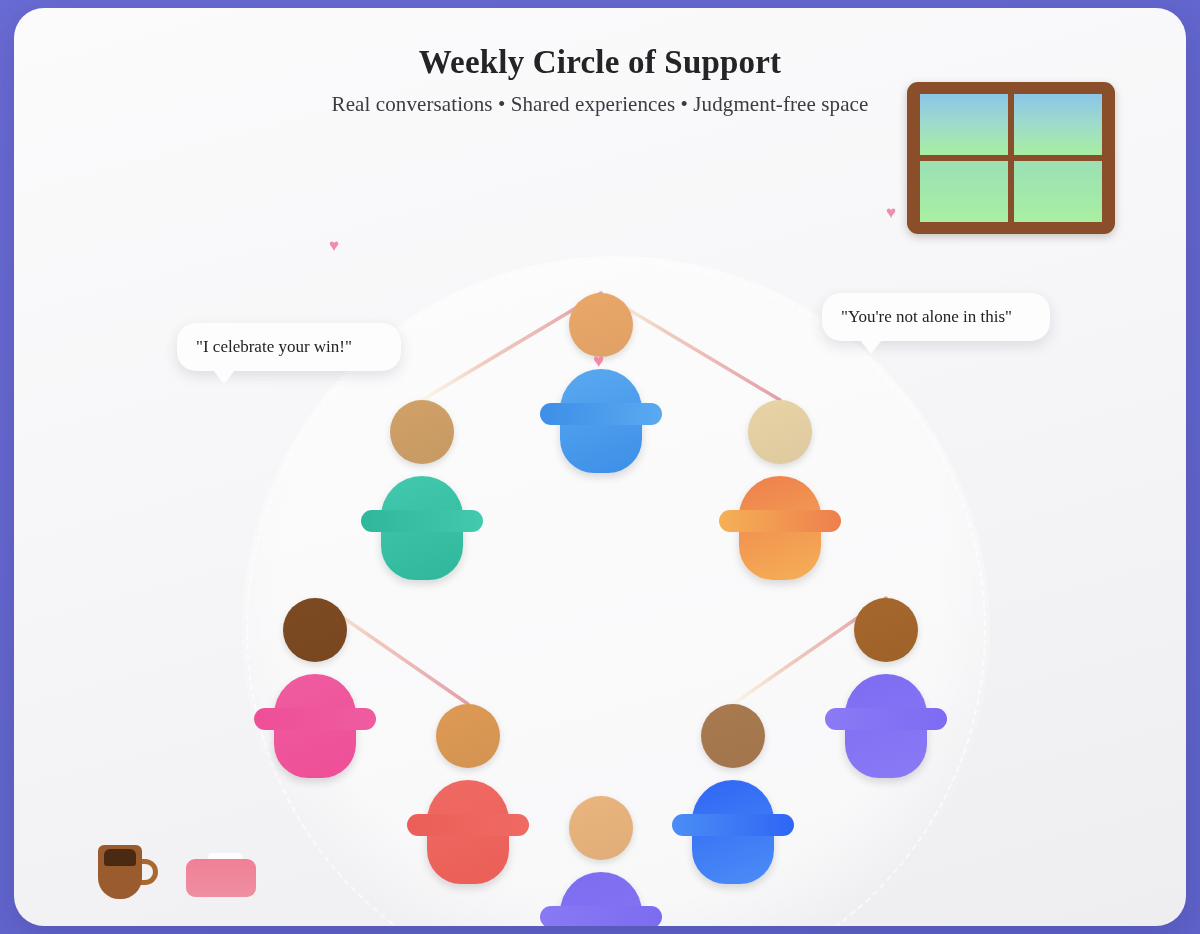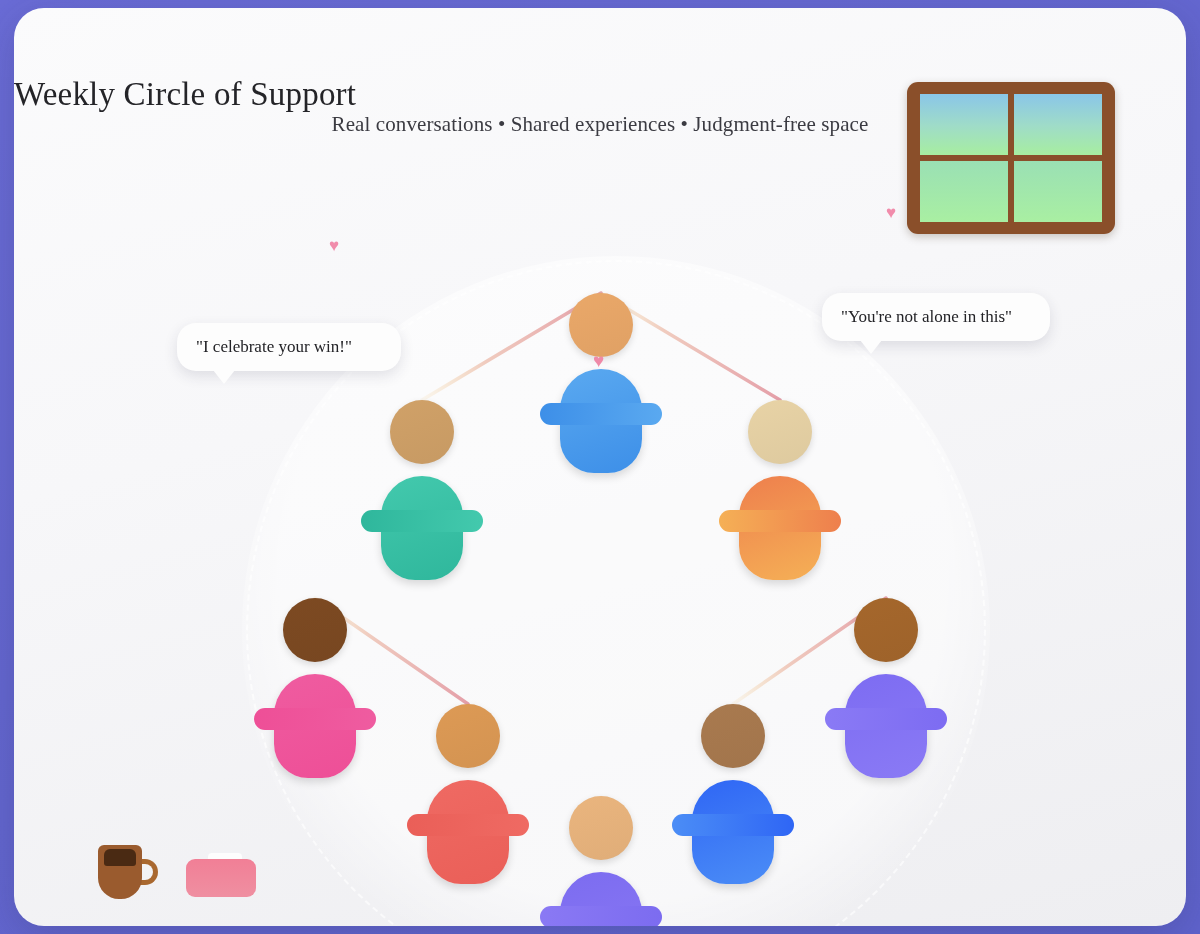--- a/index.html
+++ b/index.html
@@ -20,27 +20,26 @@
     width:1172px; height:918px;
     border-radius:30px;
     background:linear-gradient(165deg,#fbfbfc 0%,#f7f7f9 40%,#eeeef1 100%);
     overflow:hidden;
     box-shadow:0 10px 40px rgba(40,40,80,.22);
   }
 
   
   .title {
     position:absolute; left:0; right:0; top:36px;
-    text-align:left;
-    font-size:33px; font-weight:400; color:#242428;
+    text-align:center;
+    font-size:33px; font-weight:700; color:#242428;
     letter-spacing:.2px;
-    margin-top:32px;
   }
   .subtitle {
-    position:absolute; left:0; right:0; top:104px;
+    position:absolute; left:0; right:0; top:84px;
     text-align:center;
     font-size:21px; color:#3b3b42;
     letter-spacing:.1px;
   }
 
   
   .window-frame {
     position:absolute;
     left:893px; top:74px;
     width:208px; height:152px;

